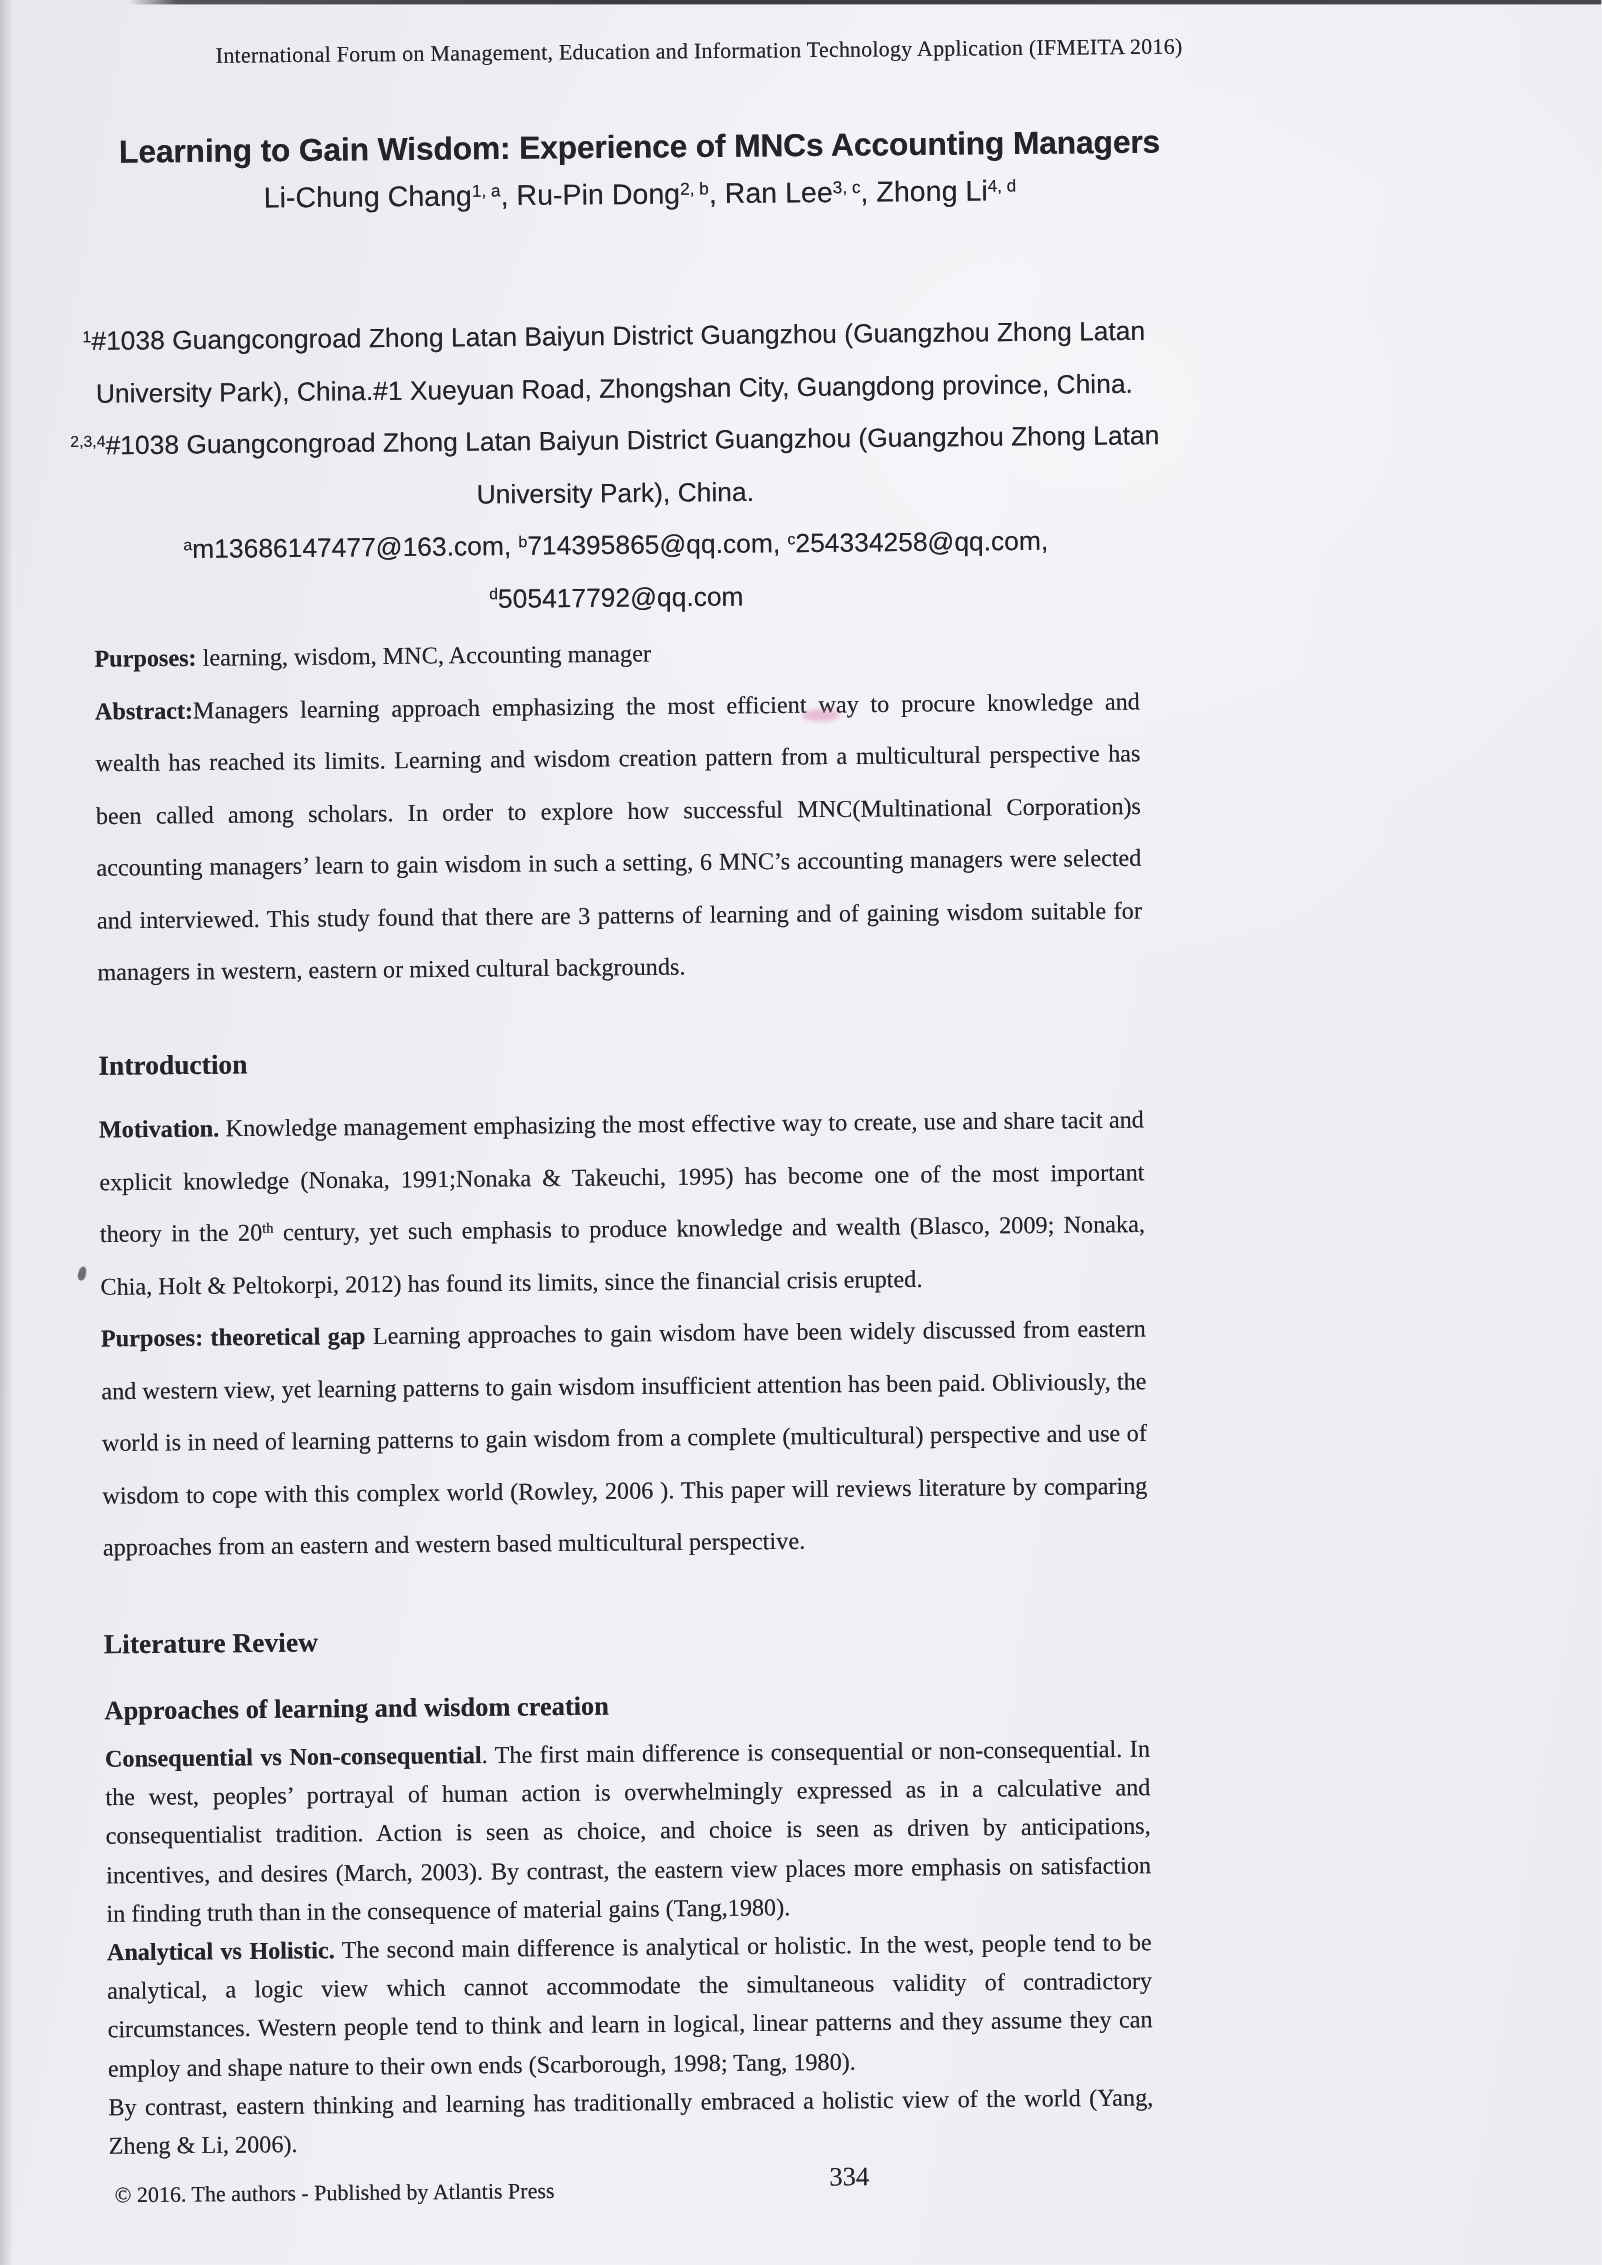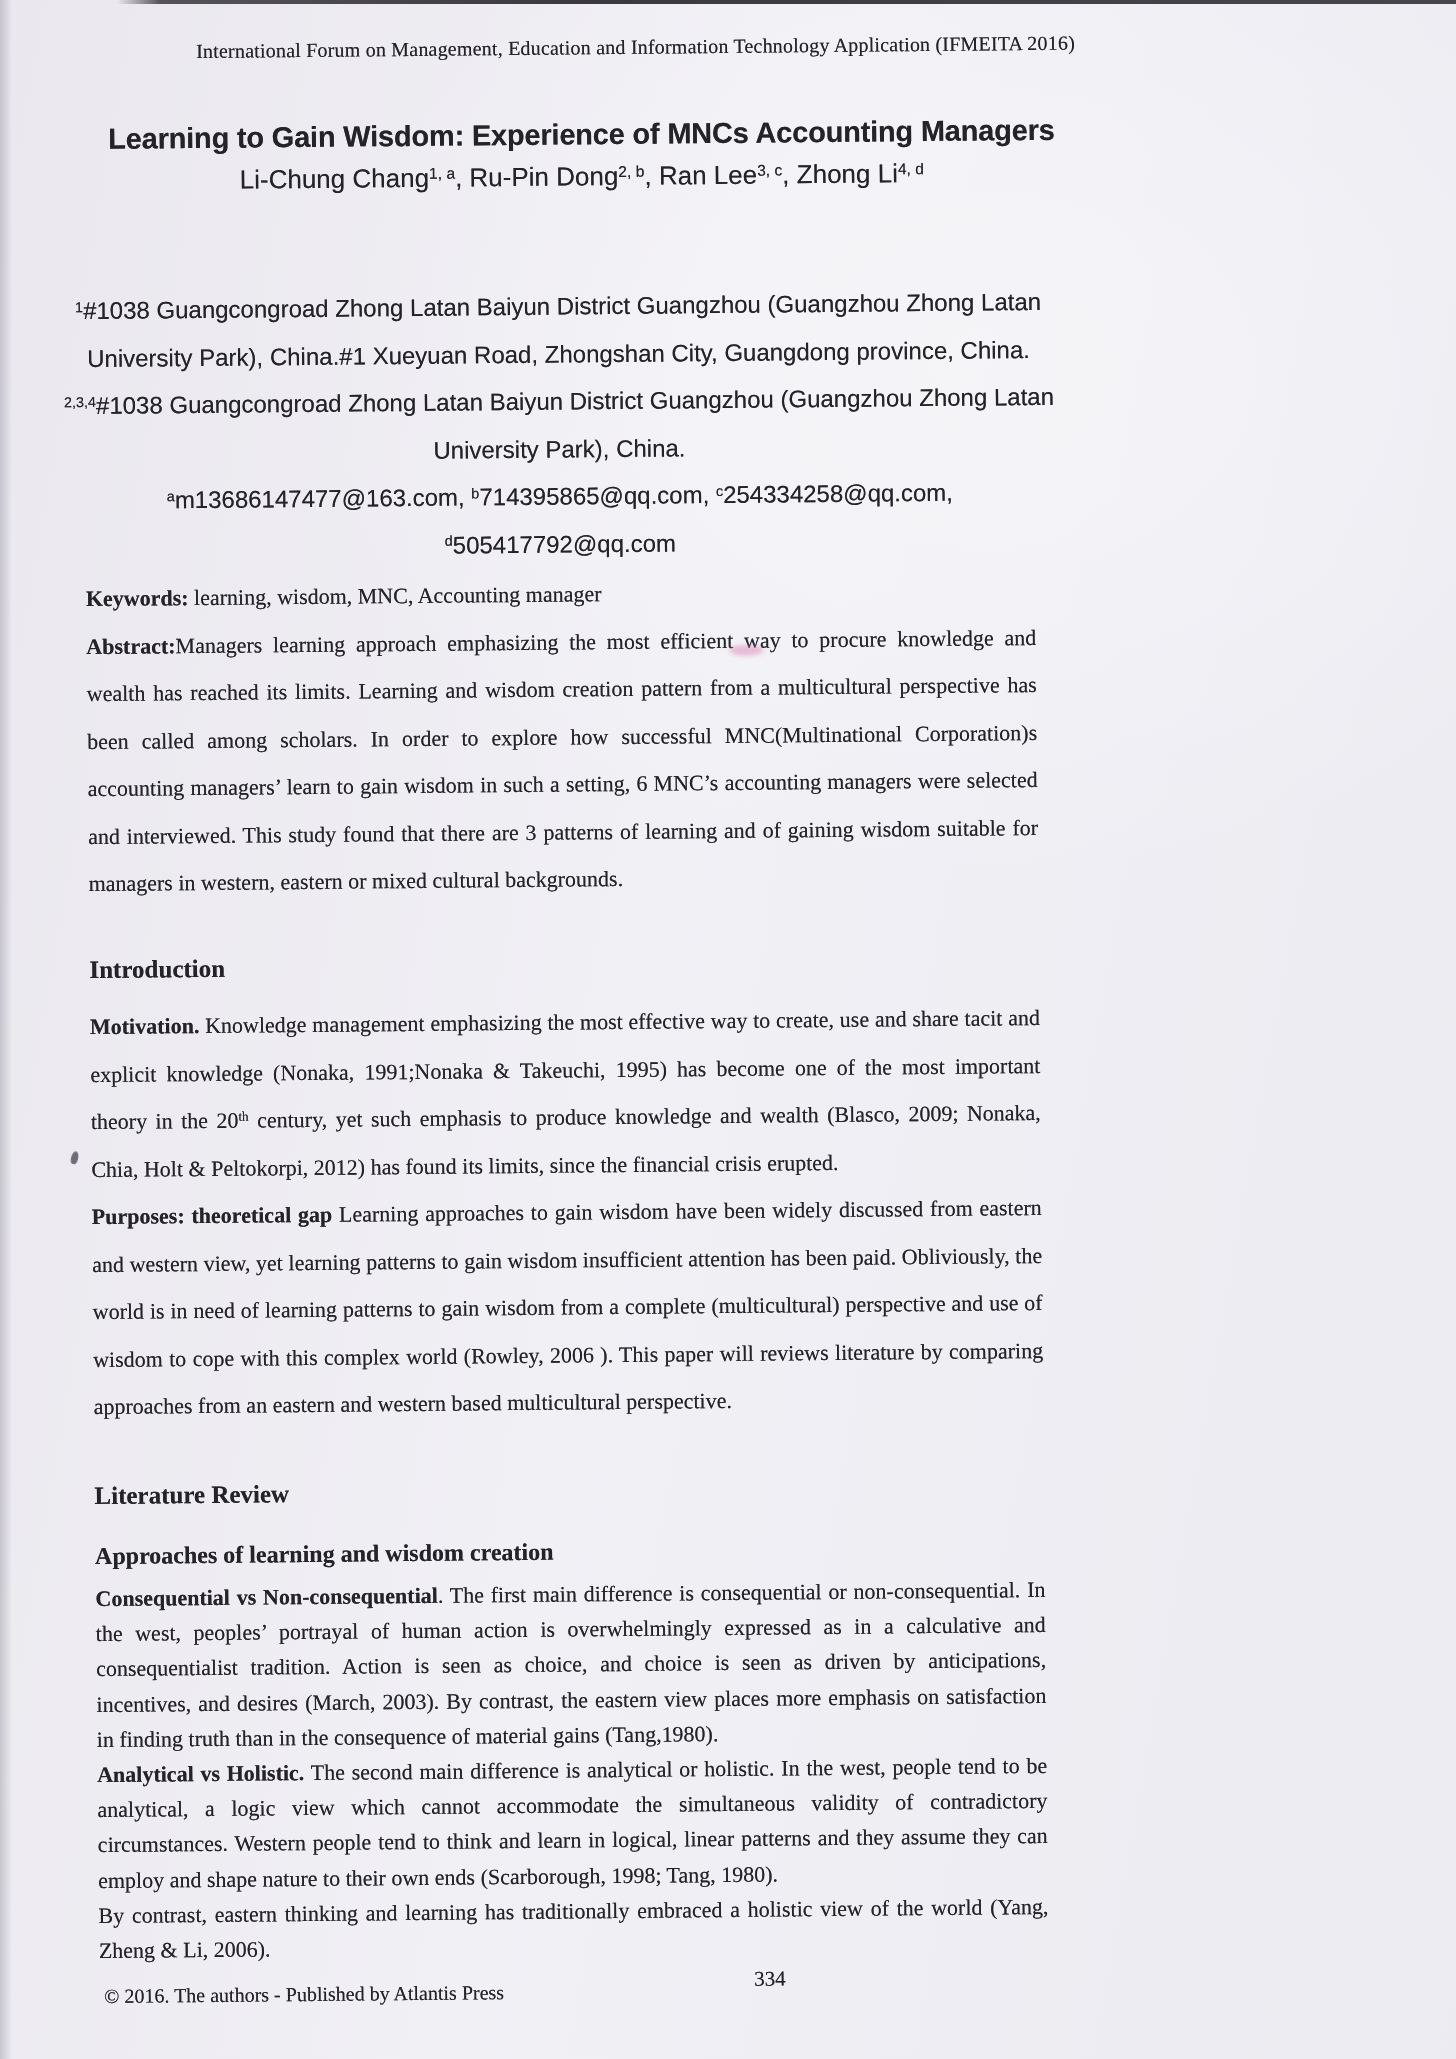--- a/index.html
+++ b/index.html
@@ -62,21 +62,21 @@
     position:absolute; top:1476px; left:90px; width:950px;
     font-size:22px; line-height:1.6;
   }
   h2.sec { font-size:25px; font-weight:bold; line-height:1.2; }
   h3.subsec { font-size:24px; font-weight:bold; line-height:1.25; margin-top:30px; }
   .block-intro h2.sec { margin-bottom:18px; }
   .block-lit .paras { margin-top:10px; }
   .just { text-align:justify; }
   .footer { position:absolute; top:1972px; left:0; width:1456px; font-size:20px; }
   .footer .copyright { position:absolute; left:95px; top:8px; }
-  .footer .pagenum { position:absolute; left:745px; top:-4px; font-size:21px; }
+  .footer .pagenum { position:absolute; left:745px; top:-4px; font-size:24px; }
   .pink-smudge {
     position:absolute; left:733px; top:646px; width:34px; height:11px;
     background:rgba(216,122,172,0.45); border-radius:50%; filter:blur(2px);
   }
   .margin-speck {
     position:absolute; left:70px; top:1146px; width:7px; height:13px;
     background:rgba(68,64,80,0.75); border-radius:60% 60% 50% 50%;
     transform:rotate(14deg); filter:blur(0.5px);
   }
 </style>
@@ -95,21 +95,21 @@
     <div class="authors"><span>Li-Chung Chang</span><sup>1, a</sup><span>, </span><span>Ru-Pin Dong</span><sup>2, b</sup><span>, </span><span>Ran Lee</span><sup>3, c</sup><span>, </span><span>Zhong Li</span><sup>4, d</sup></div>
   </div>
 
   <div class="front-info">
     <p class="affil"><sup>1</sup><span>#1038 Guangcongroad Zhong Latan Baiyun District Guangzhou (Guangzhou Zhong Latan University Park), China.#1 Xueyuan Road, Zhongshan City, Guangdong province, China.</span></p>
     <p class="affil"><sup>2,3,4</sup><span>#1038 Guangcongroad Zhong Latan Baiyun District Guangzhou (Guangzhou Zhong Latan University Park), China.</span></p>
     <p class="emails"><sup>a</sup><span>m13686147477@163.com, </span><sup>b</sup><span>714395865@qq.com, </span><sup>c</sup><span>254334258@qq.com, </span><sup>d</sup><span>505417792@qq.com</span></p>
   </div>
 
   <div class="block-abstract">
-    <p class="kw-line"><b>Keywords:</b><span> learning, wisdom, MNC, Accounting manager</span></p>
+    <p class="kw-line"><b>Purposes:</b><span> learning, wisdom, MNC, Accounting manager</span></p>
     <p class="just"><b>Abstract:</b><span>Managers learning approach emphasizing the most efficient way to procure knowledge and wealth has reached its limits. Learning and wisdom creation pattern from a multicultural perspective has been called among scholars. In order to explore how successful MNC(Multinational Corporation)s accounting managers’ learn to gain wisdom in such a setting, 6 MNC’s accounting managers were selected and interviewed. This study found that there are 3 patterns of learning and of gaining wisdom suitable for managers in western, eastern or mixed cultural backgrounds.</span></p>
   </div>
 
   <div class="block-intro">
     <h2 class="sec">Introduction</h2>
     <p class="just"><b>Motivation.</b><span> Knowledge management emphasizing the most effective way to create, use and share tacit and explicit knowledge (Nonaka, 1991;Nonaka &amp; Takeuchi, 1995) has become one of the most important theory in the 20</span><sup>th</sup><span> century, yet such emphasis to produce knowledge and wealth (Blasco, 2009; Nonaka, Chia, Holt &amp; Peltokorpi, 2012) has found its limits, since the financial crisis erupted.</span></p>
     <p class="just"><b>Purposes: theoretical gap</b><span> Learning approaches to gain wisdom have been widely discussed from eastern and western view, yet learning patterns to gain wisdom insufficient attention has been paid. Obliviously, the world is in need of learning patterns to gain wisdom from a complete (multicultural) perspective and use of wisdom to cope with this complex world (Rowley, 2006 ). This paper will reviews literature by comparing approaches from an eastern and western based multicultural perspective.</span></p>
   </div>
 
   <div class="block-lit">

